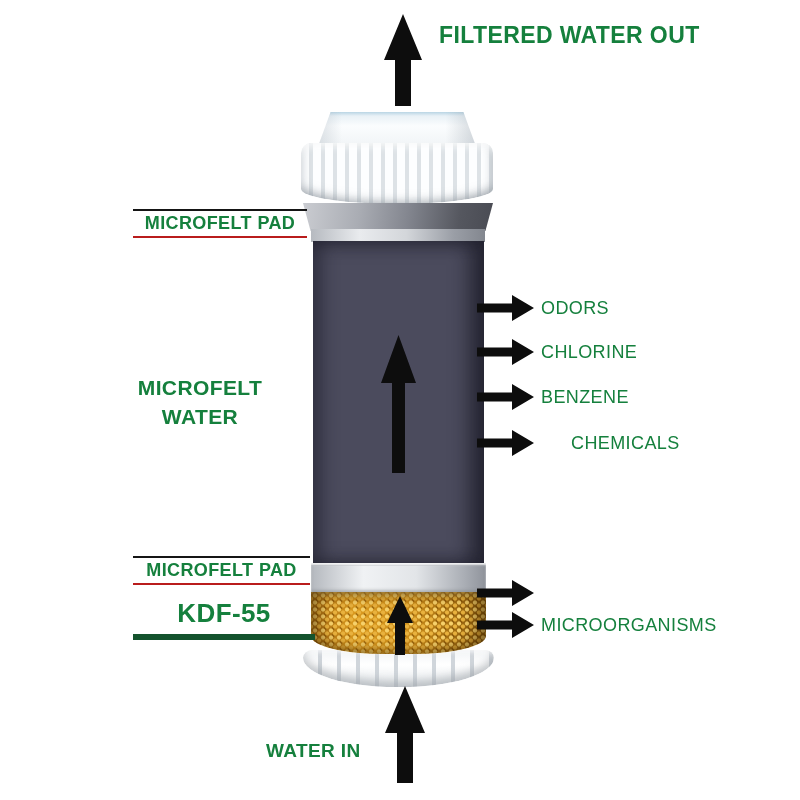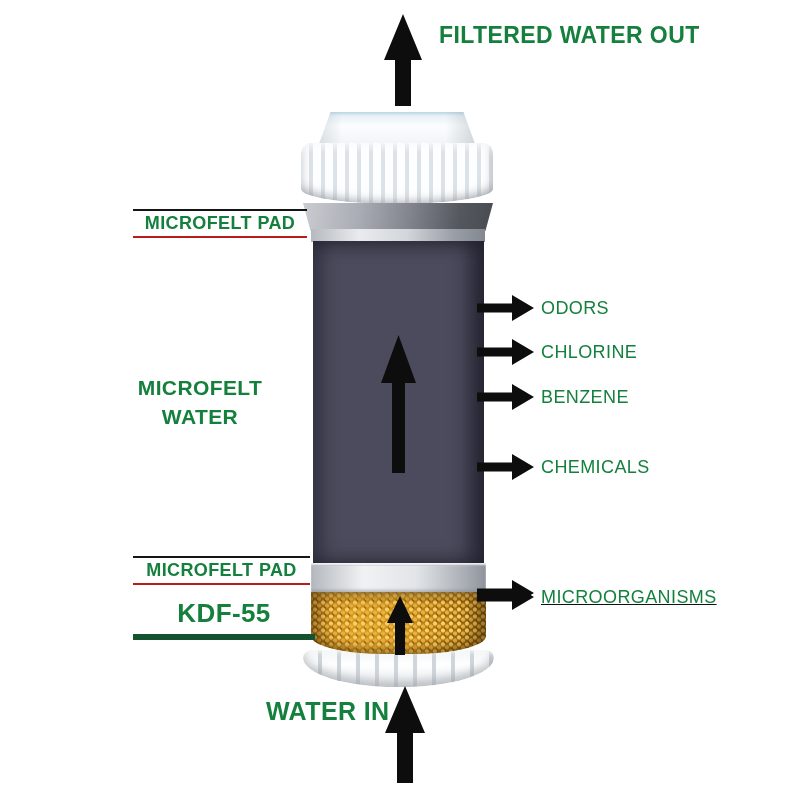--- a/index.html
+++ b/index.html
@@ -70,36 +70,36 @@
       radial-gradient(circle,#e9b23e 1.6px,rgba(0,0,0,0) 2.6px) 4px 3px / 8px 7px,
       radial-gradient(circle,rgba(118,70,2,.55) 1px,rgba(0,0,0,0) 2px) 2px 5px / 8px 7px,
       linear-gradient(90deg,#a66a12,#d9991f 25%,#cc8d1a 55%,#8a5a0e 100%);
     background-color:#c08018;
     box-shadow:inset 9px 0 13px rgba(70,42,0,.5), inset -11px 0 15px rgba(60,36,0,.55), inset 0 3px 3px rgba(255,230,150,.35);
   }
 
   
   .heading{font-weight:800;color:#15803d;letter-spacing:.4px;white-space:nowrap;}
   .title-top{left:439px;top:22px;font-size:23px;}
-  .title-bottom{left:266px;top:697px;font-size:25px;}
+  .title-bottom{left:266px;top:740px;font-size:19px;}
 
   .leader-block{border-top:2px solid #151515;border-bottom:2px solid #b91c1c;text-align:center;}
   .microfelt-top{left:133px;top:209px;width:174px;}
   .microfelt-bottom{left:133px;top:556px;width:177px;}
   .leader-block .heading{font-size:18px;line-height:25px;display:block;}
 
   .granular{left:115px;top:373px;width:170px;text-align:center;}
   .granular .heading{font-size:21px;line-height:29px;display:block;}
 
   .kdf-block{left:133px;top:592px;width:182px;text-align:center;border-bottom:6px solid #14532d;}
   .kdf-block .heading{font-size:26px;line-height:42px;display:block;}
 
   .contam-row{display:flex;align-items:center;left:477px;height:26px;}
   .contam-row .label{font-size:18px;color:#15803d;letter-spacing:.4px;margin-left:7px;white-space:nowrap;}
-  .r0{top:295px;} .r1{top:339px;} .r2{top:384px;} .r3{top:454px;} .r4{top:580px;} .r5{top:584px;text-decoration:underline;}
+  .r0{top:295px;} .r1{top:339px;} .r2{top:384px;} .r3{top:430px;gap:30px;} .r4{top:580px;} .r5{top:612px;}
 
   svg{display:block;}
 </style>
 </head>
 <body>
 
 <div id="stage">
 
   <div class="abs cap-dome"></div>
   <div class="abs cap-ring"></div>

